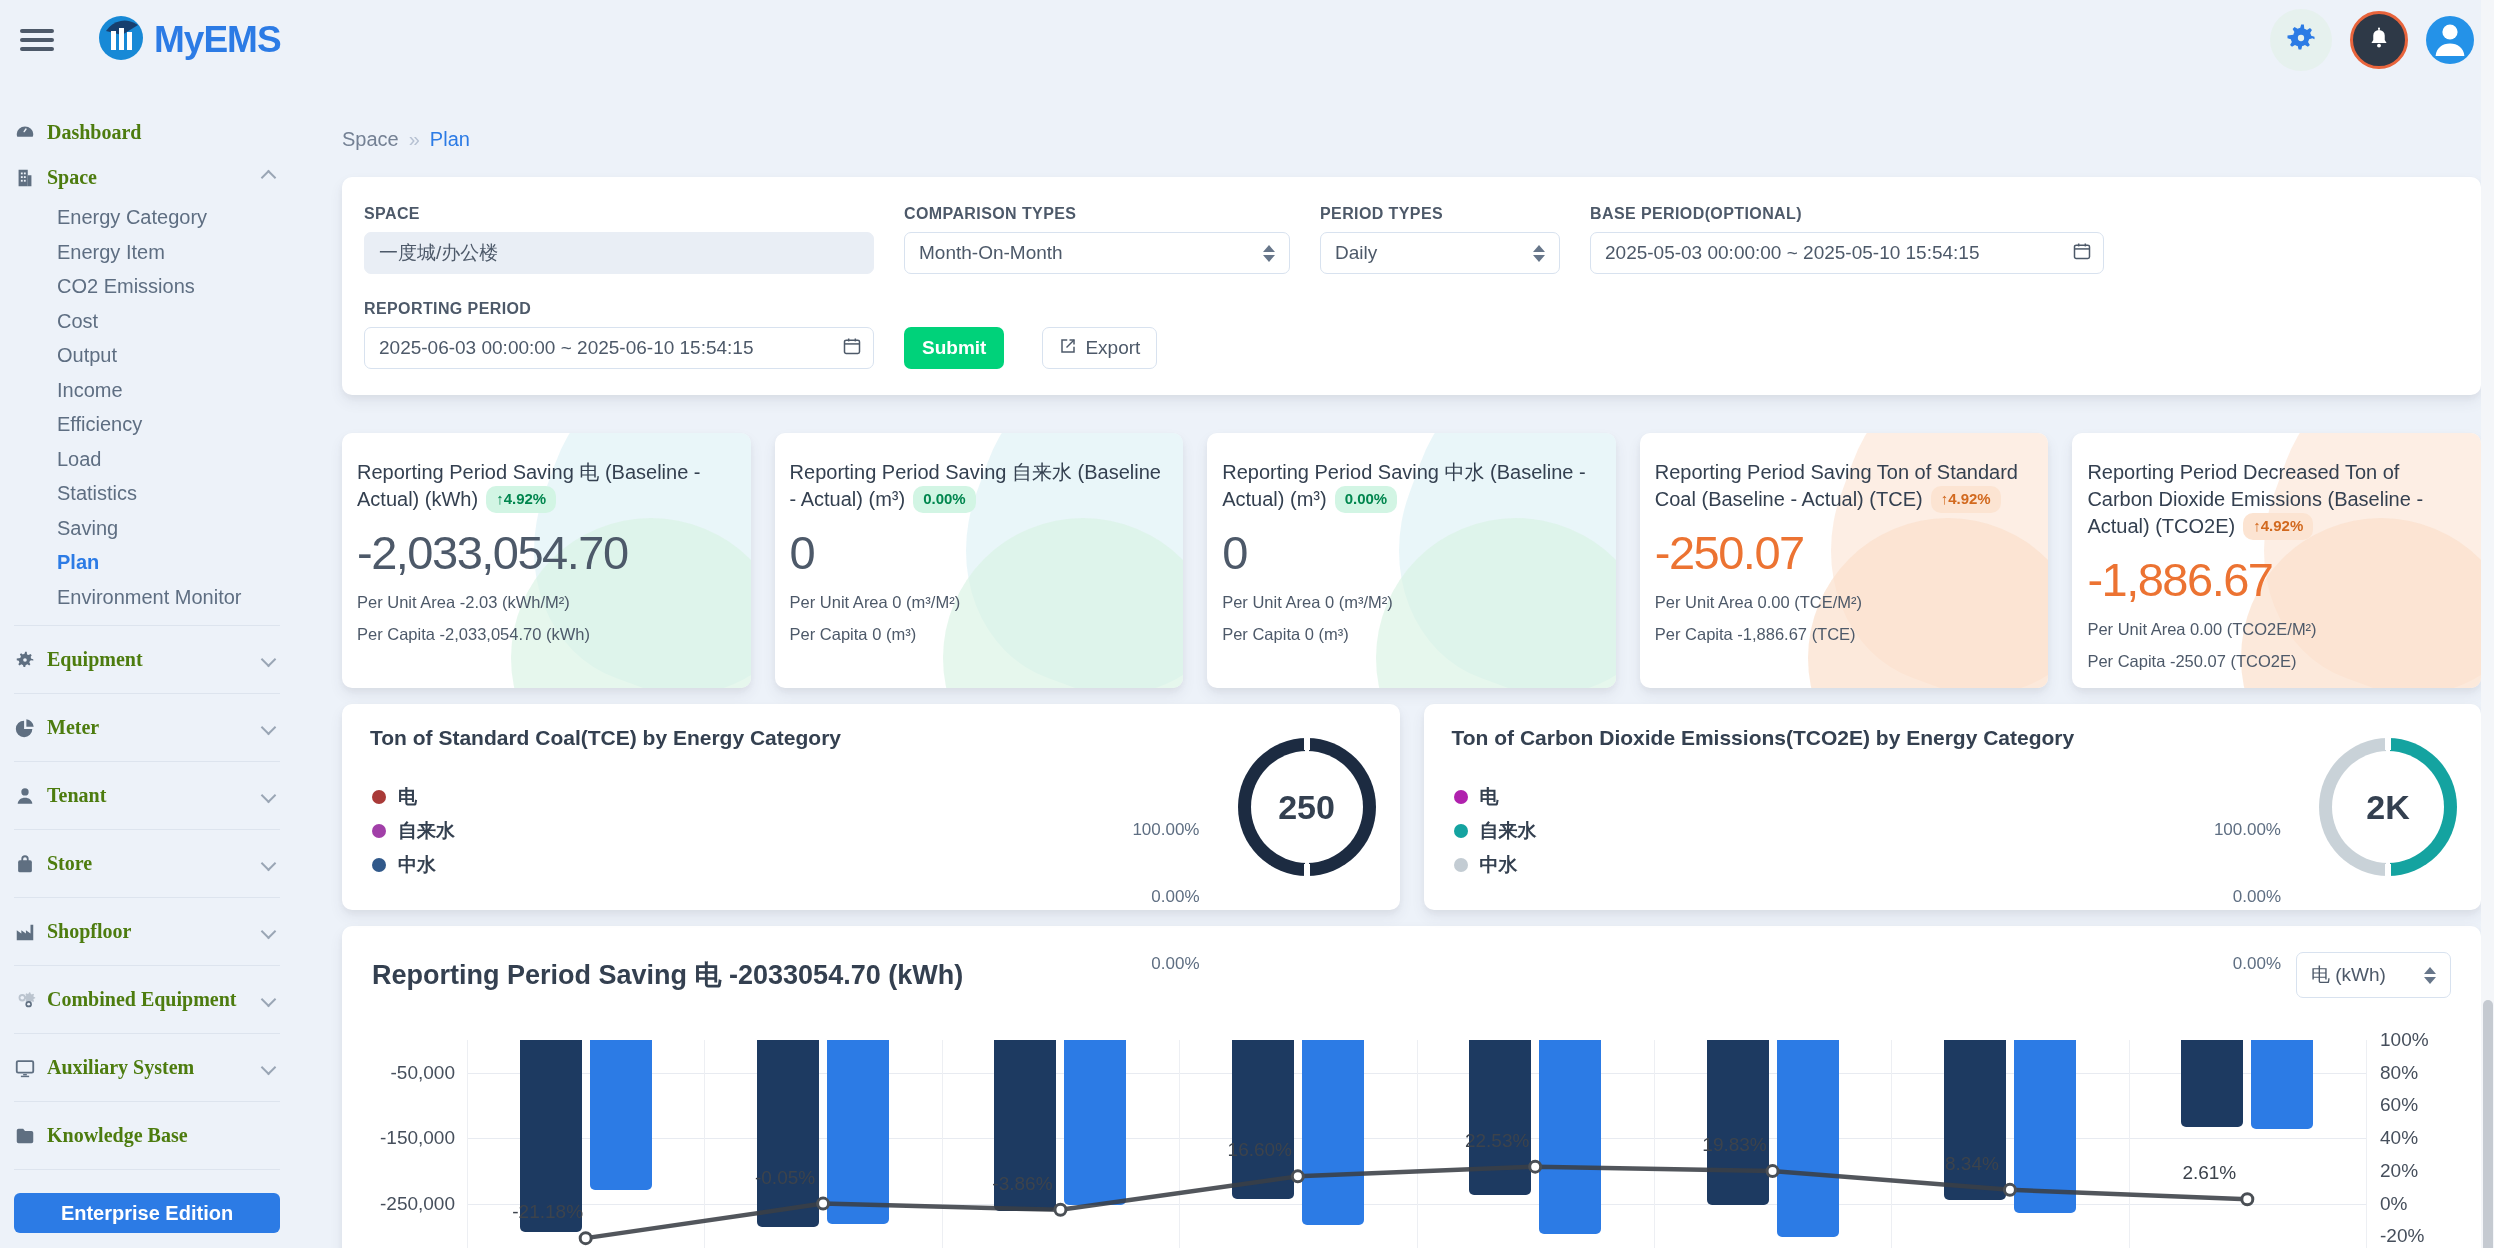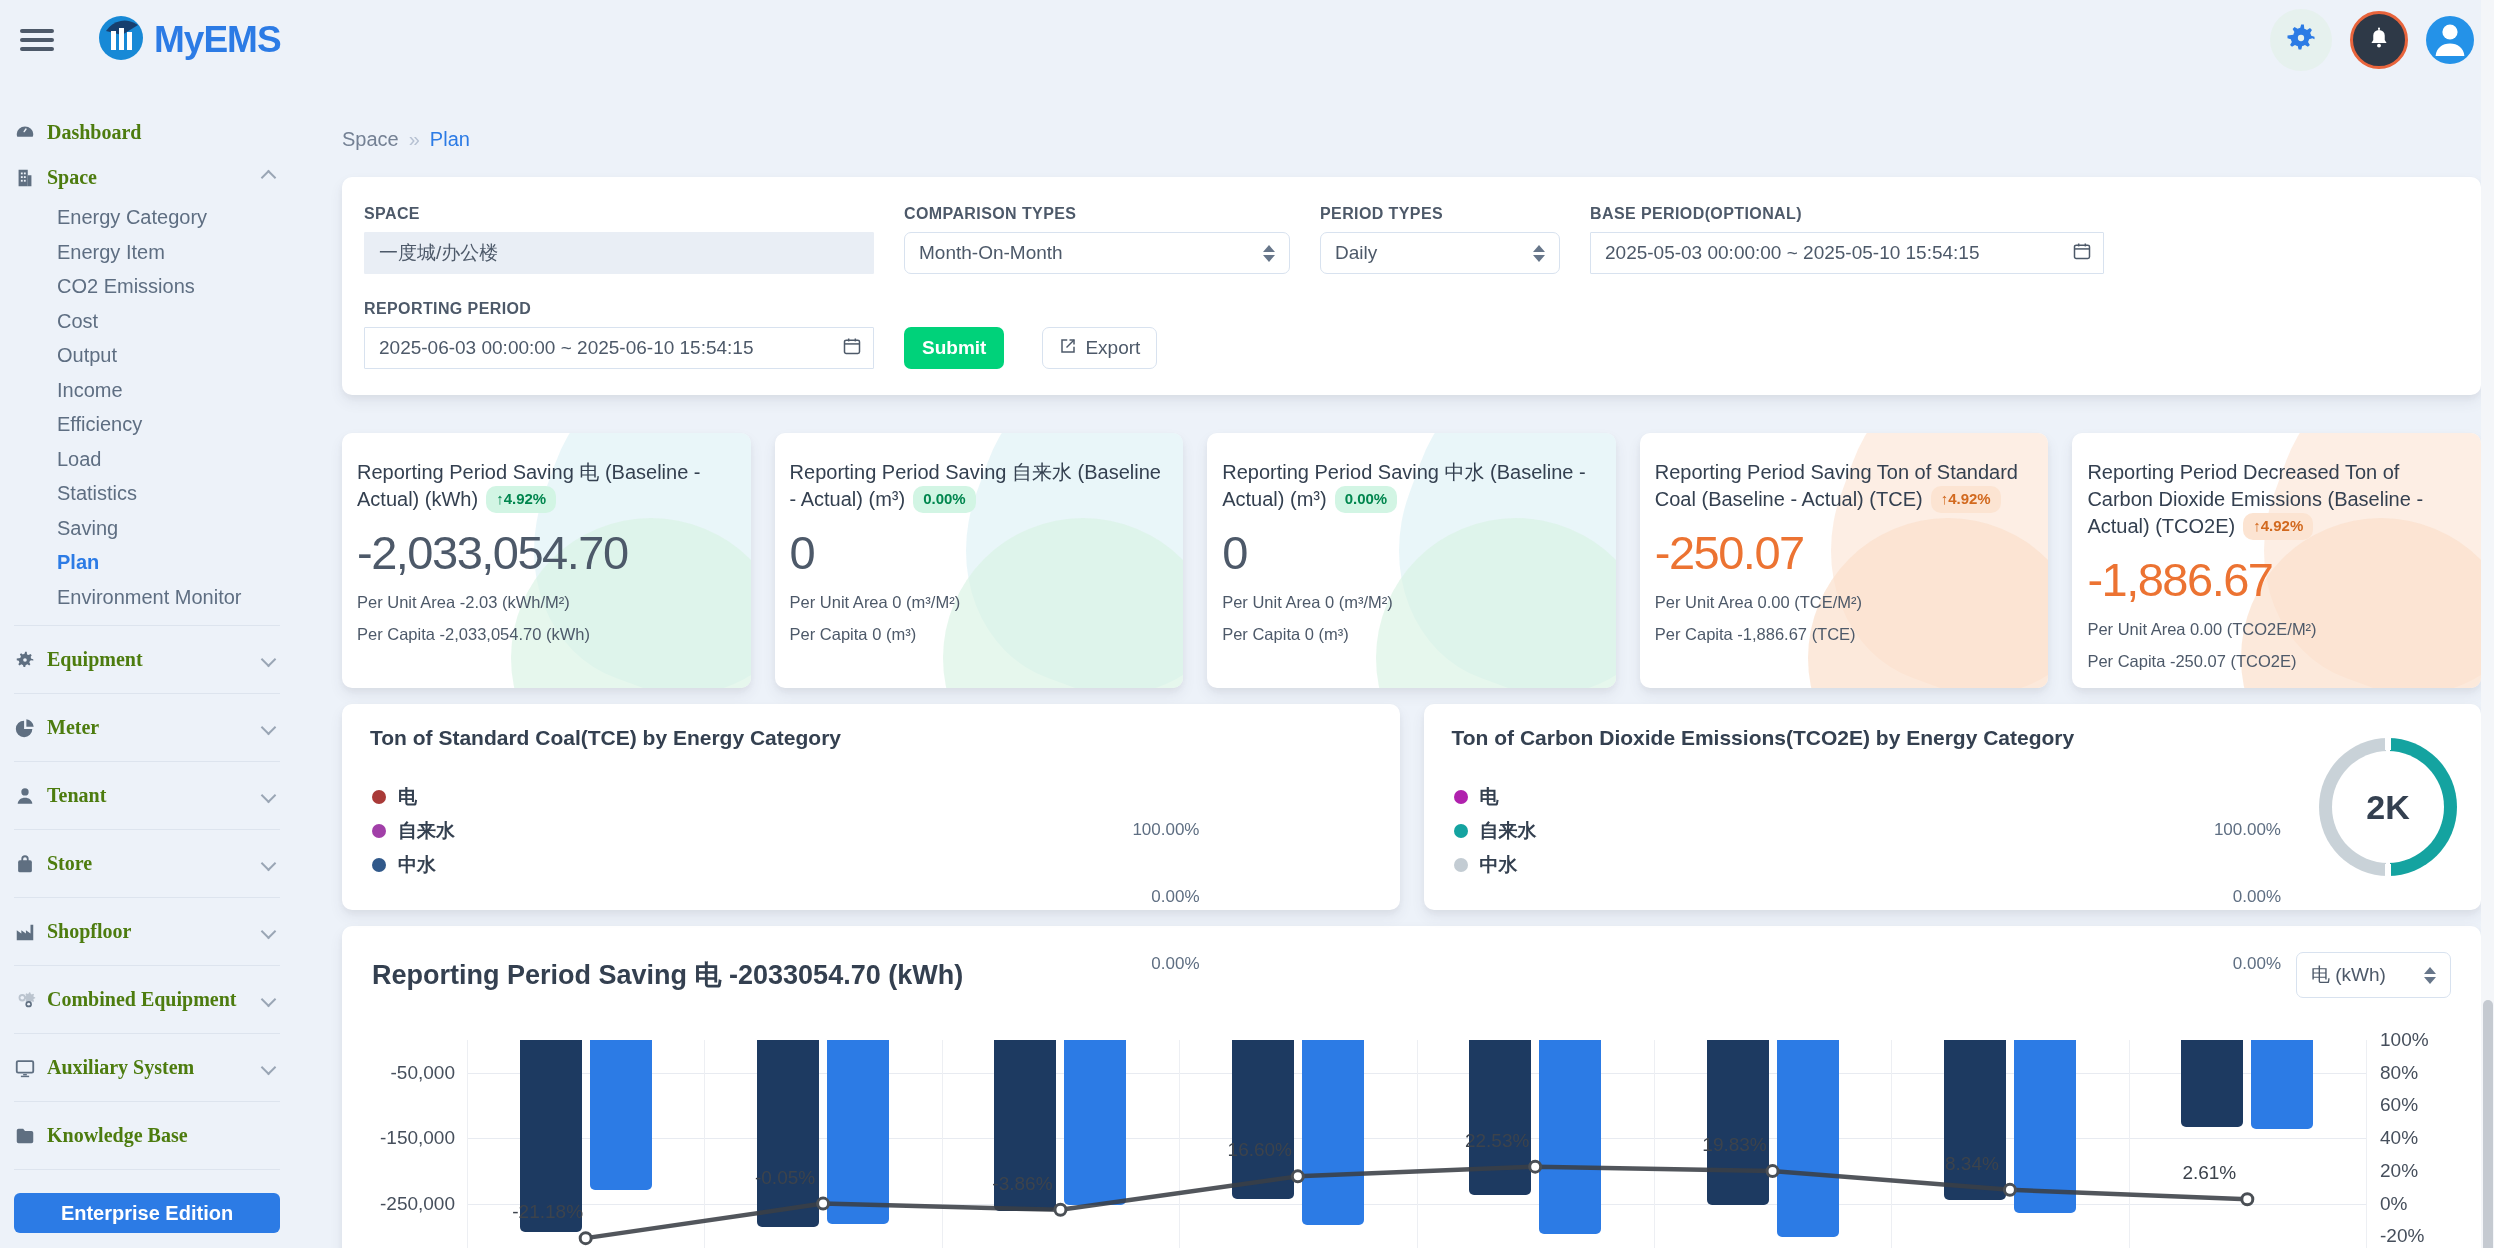--- a/index.html
+++ b/index.html
@@ -33,21 +33,21 @@
   .breadcrumb{margin-top:48px;font-size:20px;color:#748194;}
   .breadcrumb .sep{margin:0 10px;color:#b6c1d2;}
   .breadcrumb .current{color:#2c7be5;}
   .card{background:#fff;border-radius:10px;box-shadow:0 7px 14px rgba(65,69,88,.08),0 3px 6px rgba(0,0,0,.04);}
   
   .form-card{margin-top:26px;padding:28px 22px 26px 22px;}
   .form-row{display:flex;gap:30px;align-items:flex-end;}
   .form-row + .form-row{margin-top:26px;}
   .fgroup{display:flex;flex-direction:column;}
   .flabel{font-size:16px;font-weight:bold;color:#4d5969;letter-spacing:.4px;margin-bottom:9px;}
-  .finput{height:42px;border:1px solid #d8e2ef;border-radius:1px;font-size:19px;color:#4d5969;padding:0 14px;
+  .finput{height:42px;border:1px solid #d8e2ef;border-radius:7px;font-size:19px;color:#4d5969;padding:0 14px;
           box-sizing:border-box;background:#fff;font-family:inherit;}
   .finput.filled{background:#e9eef5;border-color:#e9eef5;}
   .date-wrap{position:relative;}
   .date-wrap .cal{position:absolute;right:12px;top:50%;transform:translateY(-50%);}
   .select{height:42px;border:1px solid #d8e2ef;border-radius:7px;display:flex;align-items:center;
           padding:0 14px;font-size:19px;color:#4d5969;background:#fff;cursor:pointer;box-sizing:border-box;}
   .updown{margin-left:auto;display:flex;flex-direction:column;gap:3px;}
   .updown i{width:0;height:0;border-left:6px solid transparent;border-right:6px solid transparent;display:block;}
   .updown .u{border-bottom:7px solid #67768a;}
   .updown .d{border-top:7px solid #67768a;}
@@ -417,20 +417,23 @@
             </div>
           <div class="legend-row">
               <span class="dot" style="background: rgb(49, 89, 138);"></span>
               <span class="legend-label">中水</span>
             </div>
         </div>
         <div class="legend-vals">
           <div>100.00%</div>
           <div>0.00%</div>
           <div>0.00%</div>
+        </div>
+        <div class="ring" id="ring-0" style="background: conic-gradient(rgb(255, 255, 255) 0%, rgb(255, 255, 255) 0.7%, rgb(28, 43, 65) 0.7%, rgb(28, 43, 65) 49.3%, rgb(255, 255, 255) 49.3%, rgb(255, 255, 255) 50.7%, rgb(28, 43, 65) 50.7%, rgb(28, 43, 65) 99.3%, rgb(255, 255, 255) 99.3%, rgb(255, 255, 255) 100%);">
+          <div class="ring-center">250</div>
         </div>
       </div>
       <div class="card donut-card">
         <div class="donut-title">Ton of Carbon Dioxide Emissions(TCO2E) by Energy Category</div>
         <div class="legend">
           <div class="legend-row">
               <span class="dot" style="background: rgb(176, 33, 173);"></span>
               <span class="legend-label">电</span>
             </div>
           <div class="legend-row">

